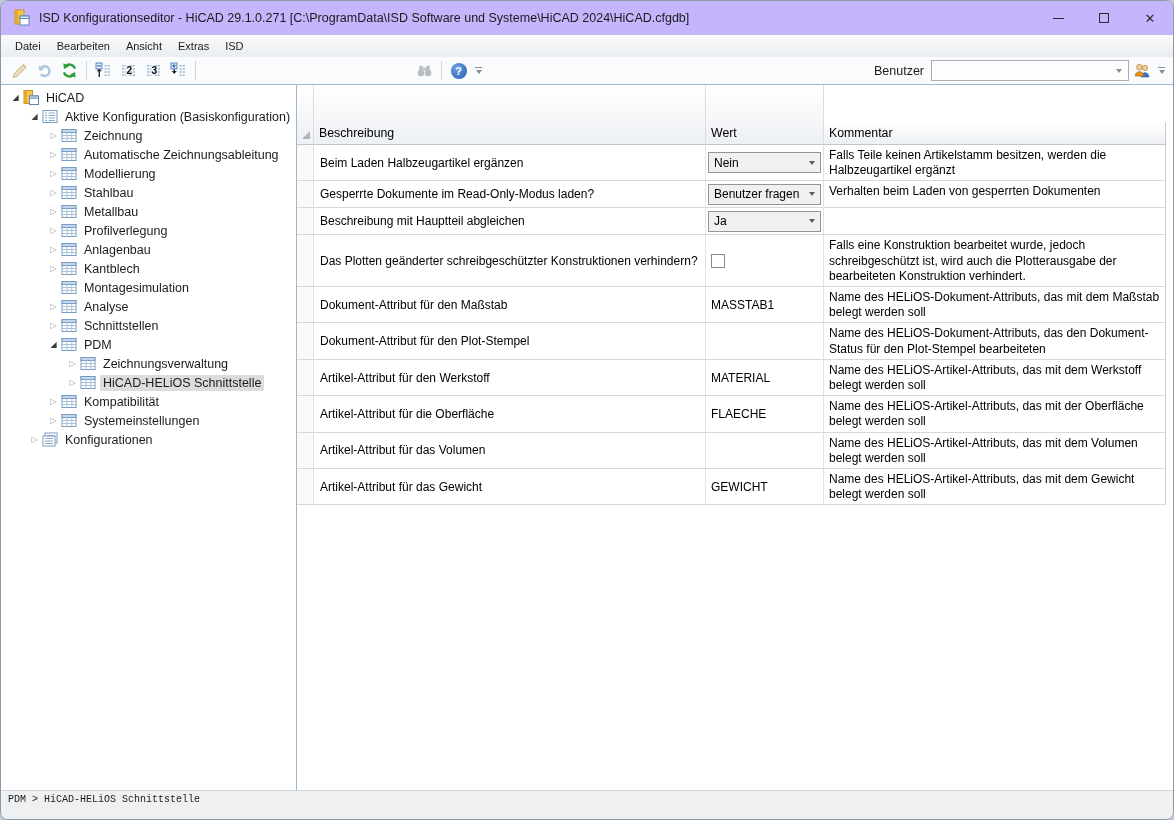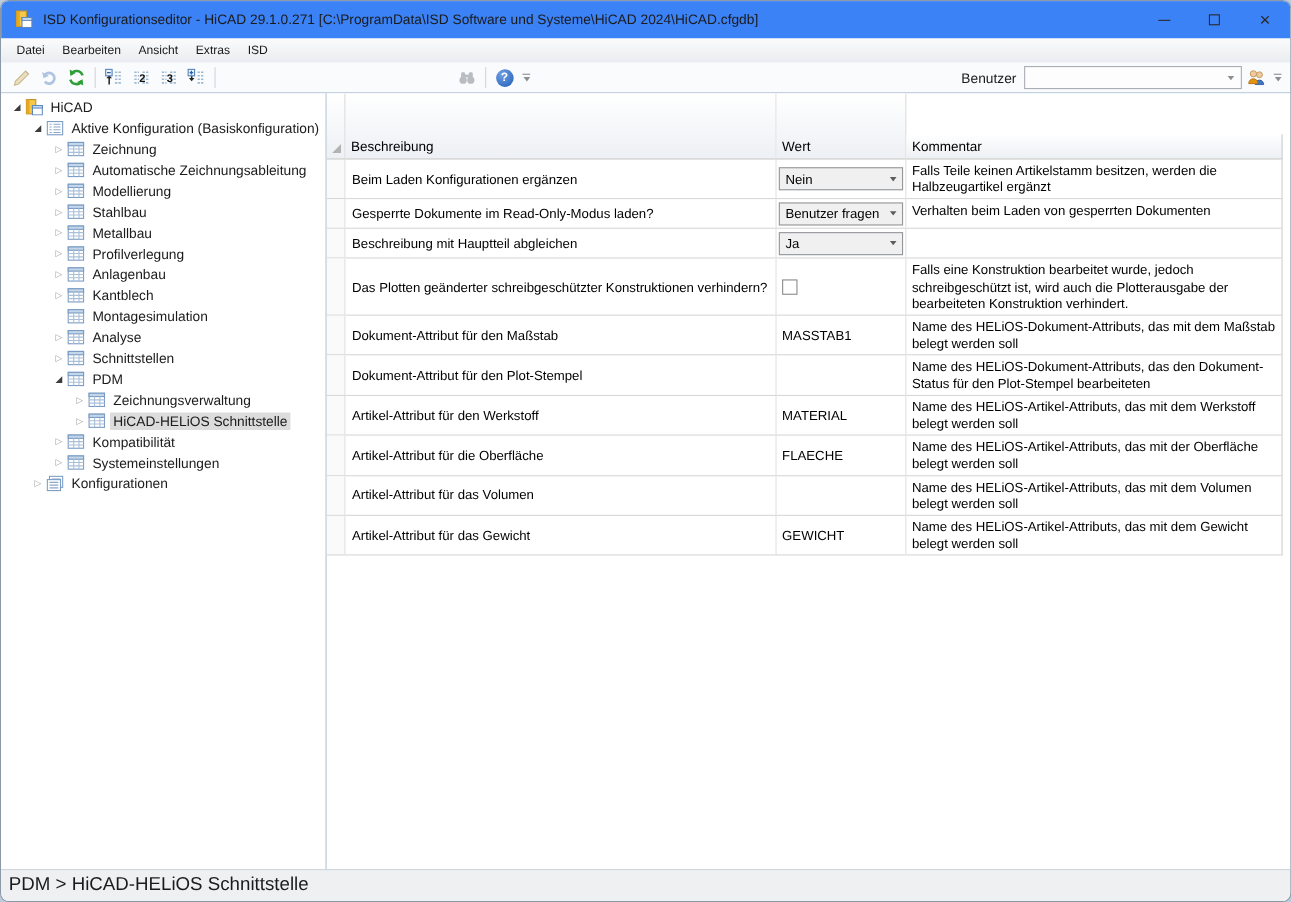--- a/index.html
+++ b/index.html
@@ -3,21 +3,21 @@
 <meta charset="utf-8">
 <style>
   * { box-sizing: border-box; margin: 0; padding: 0; }
   html,body { width: 1174px; height: 820px; }
   body { background: #bccadb; font-family: "Liberation Sans", sans-serif; position: relative; overflow: hidden; }
 
   .window { position: absolute; inset: 0; background: #ffffff; border: 1px solid #8b98a5;
             border-radius: 8px; overflow: hidden; display: flex; flex-direction: column; }
 
   
-  .titlebar { height: 34px; background: #3b82f6; display: flex; align-items: center; flex: none; }
+  .titlebar { height: 34px; background: #c4b5fd; display: flex; align-items: center; flex: none; }
   .app-icon { width: 18px; height: 18px; margin: 0 8px 0 12px; flex: none; }
   .title-text { font-size: 12.5px; color: #1b1b1b; white-space: nowrap; }
   .win-buttons { margin-left: auto; display: flex; height: 100%; }
   .win-btn { width: 46px; height: 100%; display: flex; align-items: center; justify-content: center; cursor: pointer; }
   .glyph-min { width: 11px; height: 1px; background: #2b2b2b; }
   .glyph-max { width: 10px; height: 10px; border: 1px solid #2b2b2b; }
   .glyph-close { font-size: 13px; color: #2b2b2b; line-height: 1; }
 
   
   .menubar { height: 22px; background: linear-gradient(#fbfbfb, #e9ecf0); display: flex; align-items: stretch;
@@ -69,21 +69,21 @@
   .c-wert { display: flex; align-items: center; padding: 0; }
   .c-wert .plain { padding: 0 5px; }
   .c-komm { border-right: 1px solid #cfcfcf; padding: 3px 5px 2px 5px; line-height: 15.2px; font-size: 12px; }
   .dropdown { flex: 1; margin: 2px; height: 21px; background: #f0f0f0; border: 1px solid #939699; display: flex;
               align-items: center; padding: 0 5px; font-size: 12px; cursor: default; }
   .dd-tri { margin-left: auto; width: 0; height: 0; border-left: 3.5px solid transparent; border-right: 3.5px solid transparent; border-top: 4px solid #5a5d60; }
   .checkbox { width: 14px; height: 14px; border: 1px solid #8a8a8a; background: #ffffff; margin-left: 5px; }
 
   
   .statusbar { height: 29px; background: #eef0f2; border-top: 1px solid #cfd6dd; display: flex; align-items: flex-start;
-               padding: 3px 0 0 7px; font-size: 17px; color: #1b1b1b; flex: none; }
+               padding: 3px 0 0 7px; font-size: 10px; color: #1b1b1b; flex: none; font-family: Liberation Mono, monospace; }
 </style>
 </head>
 <body>
 
 <div class="window">
 
   <div class="titlebar">
     <svg class="app-icon" viewBox="0 0 18 18">
       <rect x="2" y="1" width="9" height="14" fill="#f6c84a" stroke="#c2922a"></rect>
       <rect x="2" y="1" width="3" height="14" fill="#e8a820"></rect>
@@ -385,21 +385,21 @@
       </div>
     <div class="table-panel">
       <div class="grid" id="grid">
           <div class="gh corner">
             <span class="tri"></span>
           </div>
           <div class="gh">Beschreibung</div>
           <div class="gh">Wert</div>
           <div class="gh last">Kommentar</div>
           <div class="cell c-rowhdr"></div>
-          <div class="cell c-desc">Beim Laden Konfigurationen ergänzen</div>
+          <div class="cell c-desc">Beim Laden Halbzeugartikel ergänzen</div>
           <div class="cell c-wert">
             <div class="dropdown">
               <span>Nein</span>
               <span class="dd-tri"></span>
             </div>
           </div>
           <div class="cell c-komm">Falls Teile keinen Artikelstamm besitzen, werden die Halbzeugartikel ergänzt</div>
           <div class="cell c-rowhdr"></div>
           <div class="cell c-desc">Gesperrte Dokumente im Read-Only-Modus laden?</div>
           <div class="cell c-wert">

